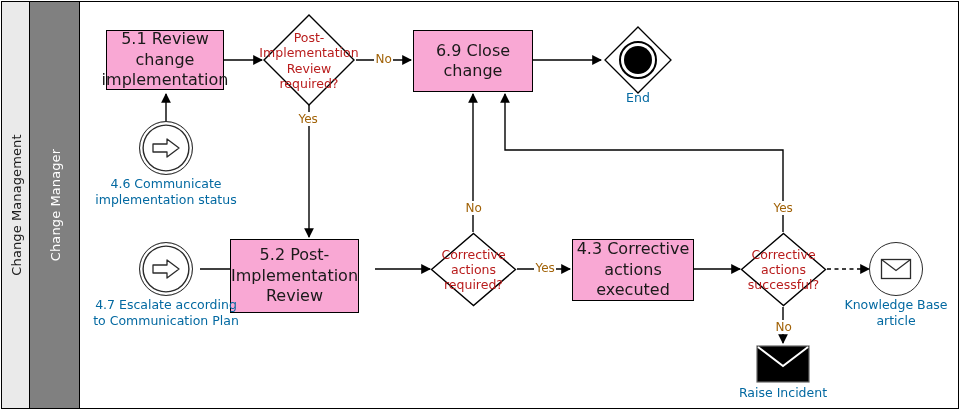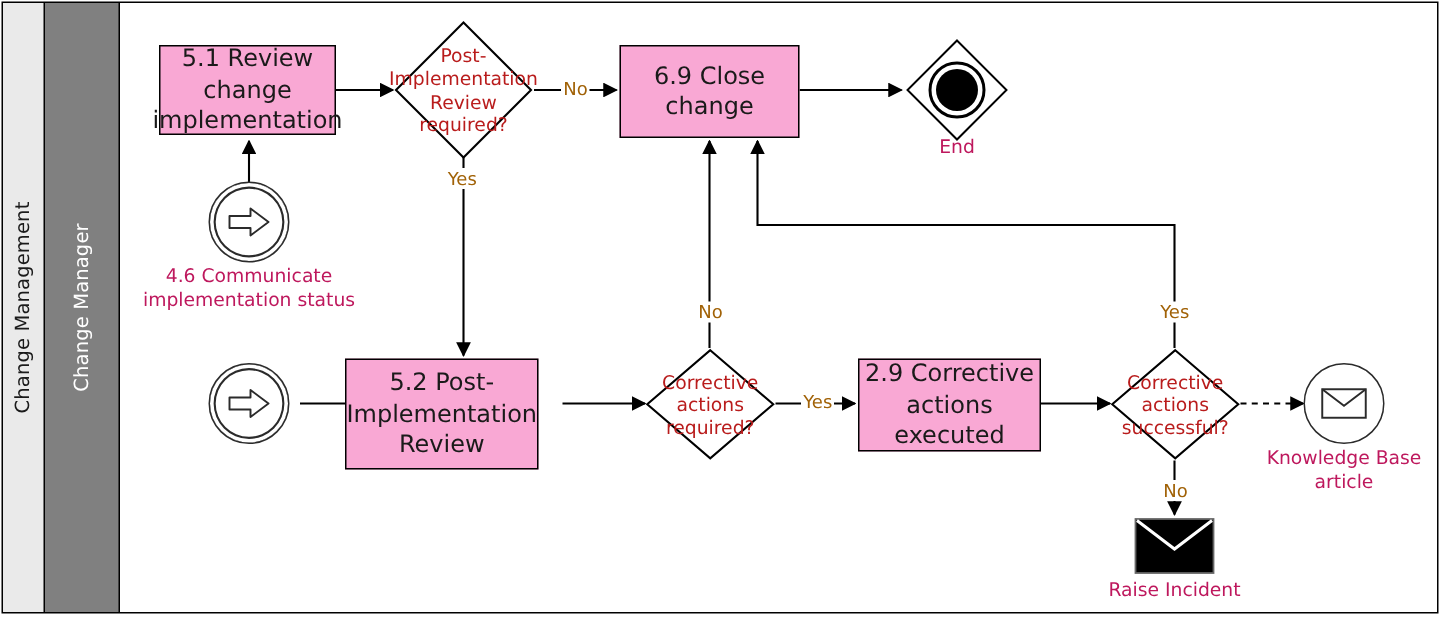--- a/index.html
+++ b/index.html
@@ -107,21 +107,21 @@
     border: 1.4px solid #2b2b2b;
     box-shadow: inset 0 0 0 2.4px #ffffff, inset 0 0 0 3.8px #2b2b2b;
   }
   .ev-single { border: 1.4px solid #2b2b2b; }
 
   .caption {
     position: absolute;
     text-align: center;
     font-size: 12.5px;
     line-height: 1.28;
-    color: #be185d;
+    color: #0369a1;
   }
 
   .edge-label {
     position: absolute;
     font-size: 12px;
     color: #a16207;
     background: #ffffff;
     padding: 0 1.5px;
     white-space: nowrap;
   }
@@ -183,21 +183,21 @@
     <span style="white-space:pre-line">6.9 Close change</span>
   </div>
 
   <div class="node task" style="left:230px; top:239px; width:129px; height:74px;">
     <span style="white-space:pre-line">5.2 Post-
 Implementation
 Review</span>
   </div>
 
   <div class="node task" style="left:572px; top:239px; width:122px; height:62px;">
-    <span style="white-space:pre-line">2.9 Corrective actions
+    <span style="white-space:pre-line">4.3 Corrective actions
 executed</span>
   </div>
 
   <div class="gw-wrap" style="left:262px; top:13px; width:94px; height:94px;">
     <svg class="gw-shape" viewBox="0 0 94 94">
       <polygon points="47,2 92,47 47,92 2,47" fill="#ffffff" stroke="#000000" stroke-width="1.4"></polygon>
     </svg>
     <span class="gw-text" style="white-space: pre-line;">Post-
 Implementation
 Review
@@ -228,20 +228,22 @@
     </svg>
   </div>
   <div class="caption" style="left: 86px; top: 176px; width: 160px; white-space: pre-line;">4.6 Communicate
 implementation status</div>
 
   <div class="node ev-circle ev-double" style="left:139px; top:242px; width:54px; height:54px;">
     <svg width="30" height="22" viewBox="0 0 30 22">
       <polygon points="2,7 16,7 16,2 28,11 16,20 16,15 2,15" fill="#ffffff" stroke="#2b2b2b" stroke-width="1.3" stroke-linejoin="round"></polygon>
     </svg>
   </div>
+  <div class="caption" style="left: 83px; top: 297px; width: 166px; white-space: pre-line;">4.7 Escalate according
+to Communication Plan</div>
 
   <div class="node" style="left:603px; top:25px; width:70px; height:70px;">
     <svg width="70" height="70" viewBox="0 0 70 70">
       <polygon points="35,2 68,35 35,68 2,35" fill="#ffffff" stroke="#000000" stroke-width="1.3"></polygon>
       <circle cx="35" cy="35" r="18" fill="none" stroke="#000000" stroke-width="2"></circle>
       <circle cx="35" cy="35" r="14" fill="#000000"></circle>
     </svg>
   </div>
   <div class="caption" style="left: 603px; top: 90px; width: 70px; white-space: pre-line;">End</div>
 

